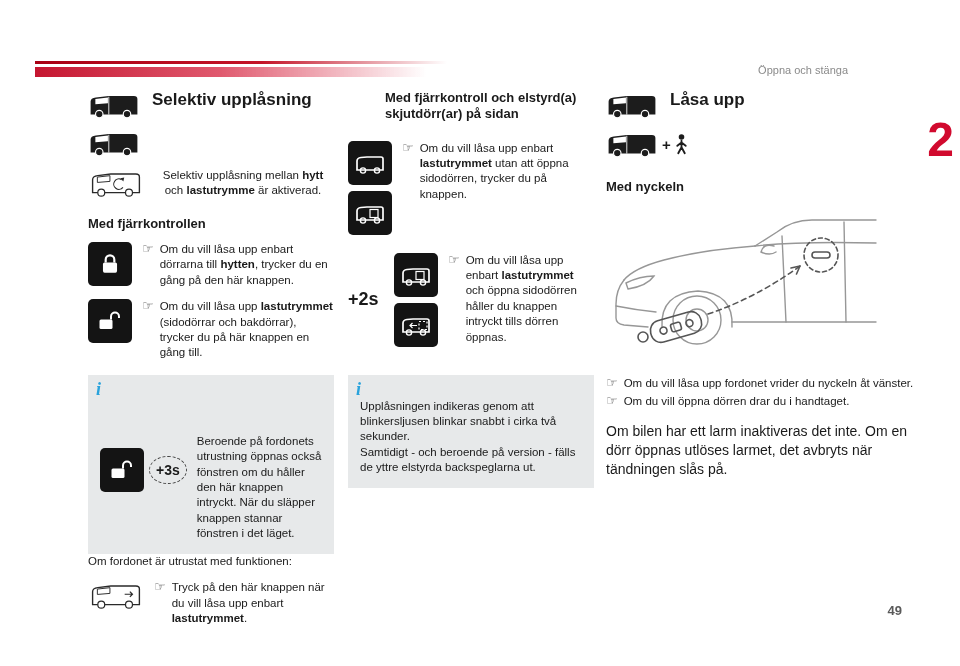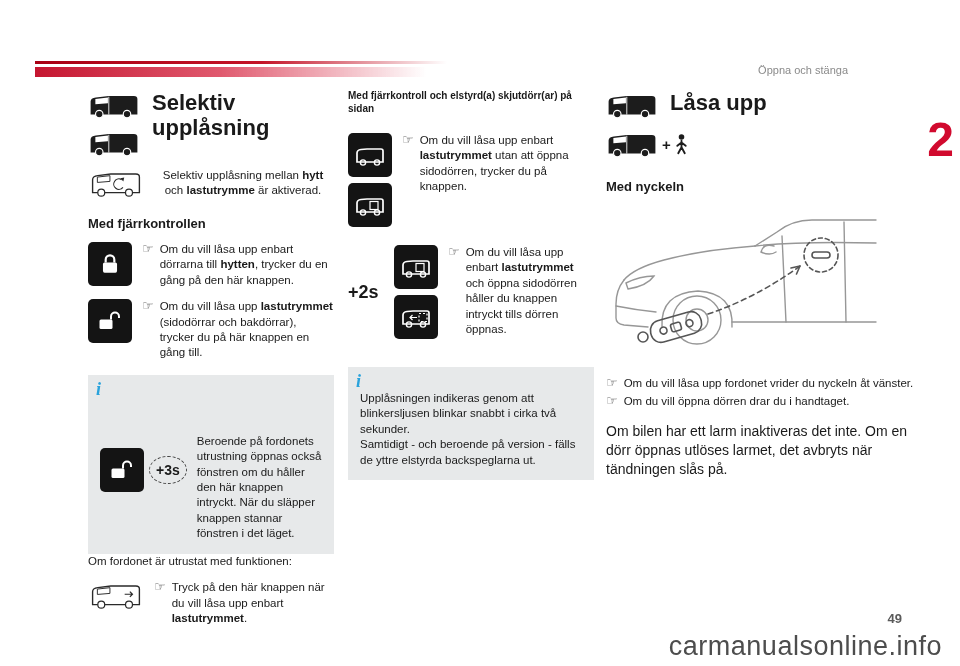--- a/index.html
+++ b/index.html
@@ -5,32 +5,32 @@
   html,body{margin:0;padding:0;background:#fff;}
   .page{position:relative;width:960px;height:666px;background:#fff;overflow:hidden;
         font-family:"Liberation Sans","DejaVu Sans",sans-serif;color:#1a1a1a;border-radius:11px;}
   
   .stripe1{position:absolute;left:35px;top:61px;width:412px;height:3px;
            background:linear-gradient(to right,#a80014 0%,#c41428 55%,rgba(196,20,40,0) 100%);}
   .stripe2{position:absolute;left:35px;top:67px;width:412px;height:10px;filter:blur(.6px);
            background:linear-gradient(to right,#c51630 0%,#e0596e 45%,rgba(224,89,110,0) 95%);}
   .section-header{position:absolute;top:64px;right:112px;font-size:11px;color:#8a8a8a;}
   .chapter-num{position:absolute;top:116px;right:6px;font-size:48px;font-weight:bold;color:#d10a2e;line-height:1;}
-  .page-num{position:absolute;right:58px;bottom:40px;font-size:13px;font-weight:bold;color:#5a5a5a;}
+  .page-num{position:absolute;right:58px;bottom:48px;font-size:13px;font-weight:bold;color:#5a5a5a;}
   .watermark{position:absolute;right:18px;bottom:4px;font-size:27px;color:#4d4d4d;letter-spacing:.5px;}
 
   .col{position:absolute;top:90px;}
   .col1{left:88px;width:246px;}
   .col2{left:348px;width:246px;}
   .col3{left:606px;width:308px;}
 
-  h1{font-size:22px;font-weight:bold;margin:0;line-height:1.15;}
+  h1{font-size:17px;font-weight:bold;margin:0;line-height:1.15;}
   h2{font-size:13px;font-weight:bold;margin:16px 0 8px 0;}
   p{margin:0;font-size:11.5px;line-height:1.34;}
-  .col2 h1{font-size:10px;line-height:1.25;}
+  .col2 h1{font-size:13px;line-height:1.25;margin-left:37px;}
 
   .title-row{display:flex;gap:8px;align-items:flex-start;}
   .icon-stack{display:flex;flex-direction:column;gap:4px;flex:0 0 56px;}
   .row{display:flex;gap:8px;align-items:flex-start;margin-top:6px;text-align:center;}
   .row .ticon{flex:0 0 56px;display:flex;justify-content:center;}
 
   .step{display:flex;gap:10px;align-items:flex-start;margin-top:11px;}
   .blk{width:44px;height:44px;background:#141414;border-radius:5px;flex:0 0 44px;
        display:flex;align-items:center;justify-content:center;}
   .steptext{display:flex;gap:6px;flex:1;}
@@ -302,15 +302,14 @@
       <div class="bullet">
         <span class="ptr">☞</span>
         <p>Om du vill öppna dörren drar du i handtaget.</p>
       </div>
     </div>
 
     <p class="note">Om bilen har ett larm inaktiveras det inte. Om en dörr öppnas utlöses larmet, det avbryts när tändningen slås på.</p>
   </div>
 
   <div class="page-num">49</div>
-  <div class="watermark">carmanualsonline.info</div>
 
 </div>
 
 </body></html>

